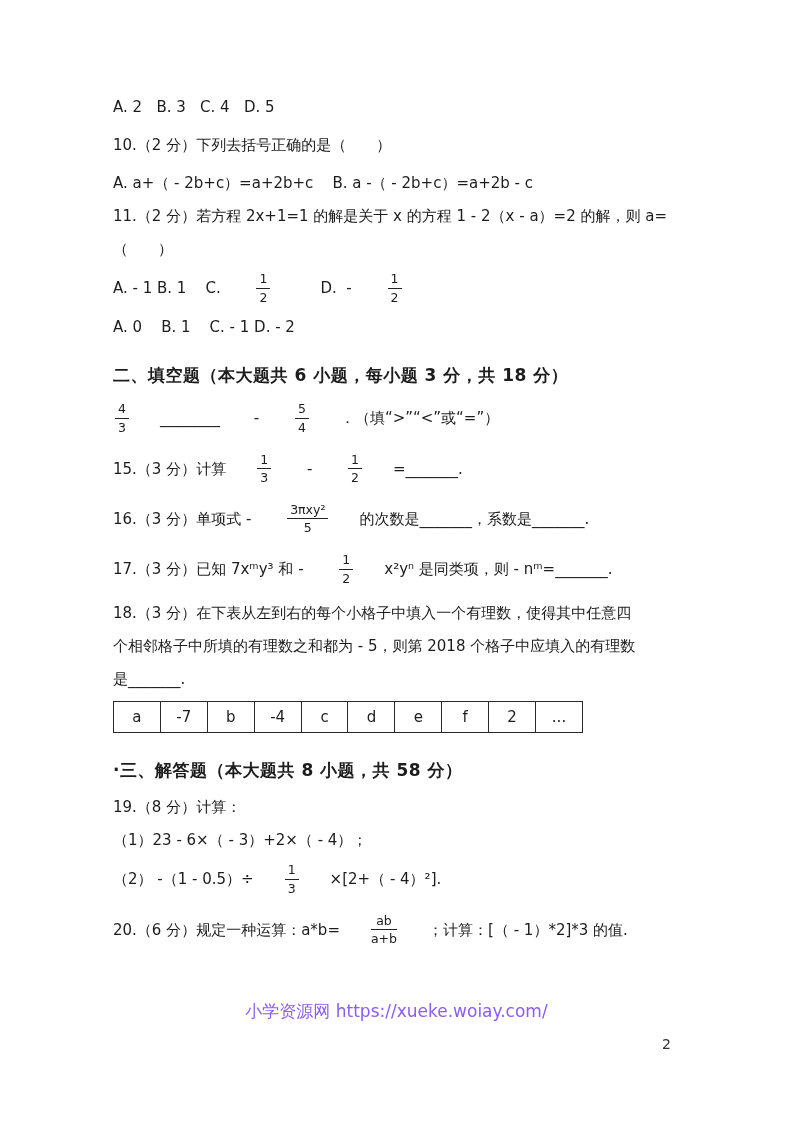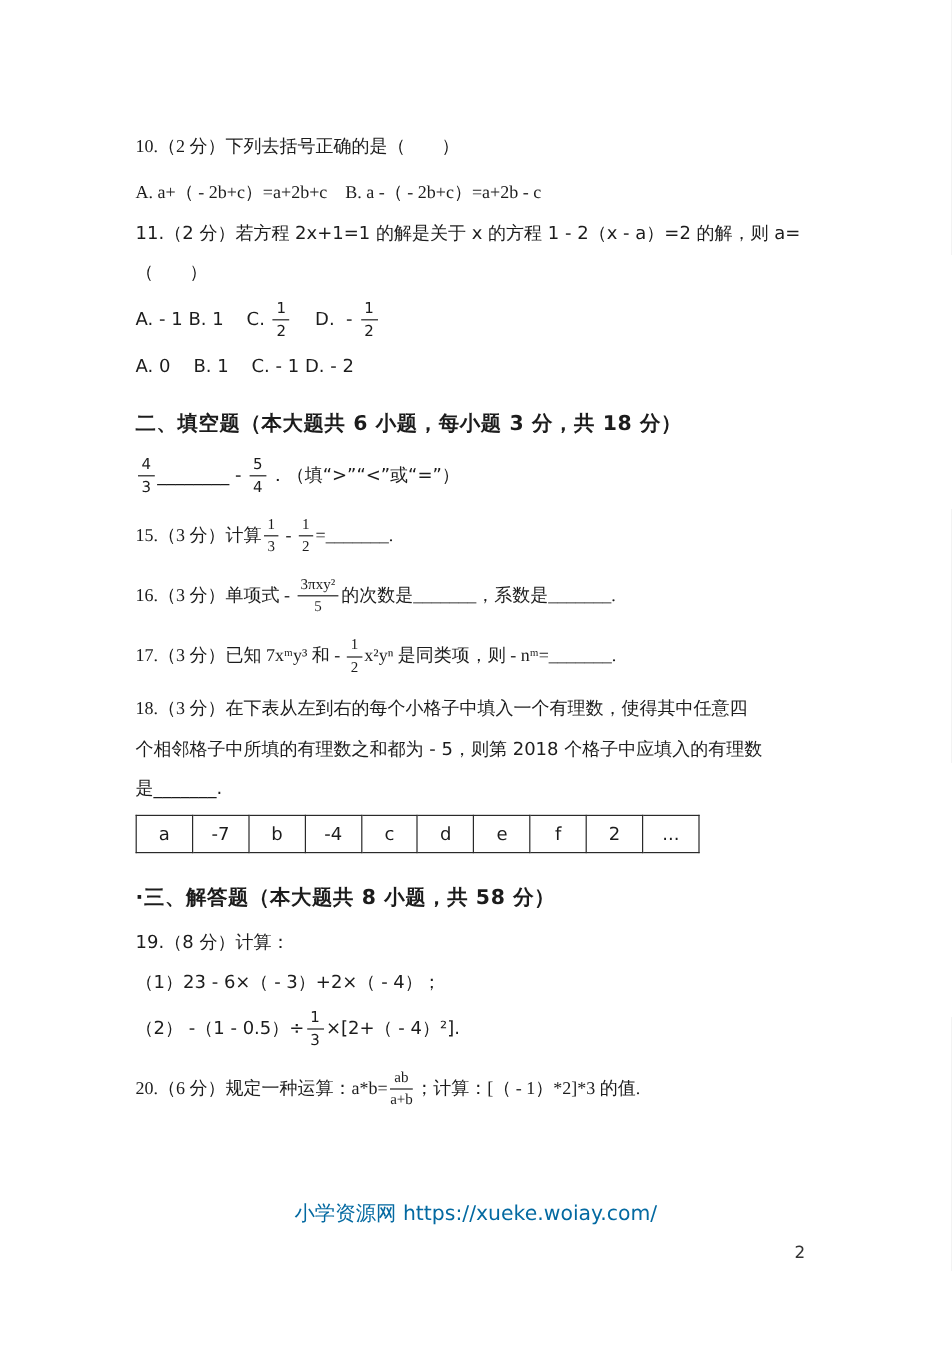--- a/index.html
+++ b/index.html
@@ -21,21 +21,21 @@
     white-space:pre-wrap;
   }
   .line span{white-space:pre-wrap;}
   .section-title{
     font-weight:bold;
     font-size:17px;
     margin-top:26px;
     margin-bottom:15px;
     letter-spacing:0.5px;
   }
-  .frac-line{display:flex;align-items:center;flex-wrap:wrap;}
+  .frac-line{display:flex;align-items:center;flex-wrap:wrap;gap:29px;}
   .frac{
     display:inline-block;
     vertical-align:middle;
     text-align:center;
     font-size:12.5px;
     line-height:1.25;
     margin:0 2px;
   }
   .frac .num{
     display:block;
@@ -53,43 +53,44 @@
     margin:2px 0 18px 0;
   }
   .grid-table td{
     border:1.6px solid #2a2a2a;
     height:30px;
     text-align:center;
     vertical-align:middle;
     font-size:15px;
     padding:0;
   }
-  .mt-sm{margin-top:16px;font-family:Liberation Serif, serif;}
+  .mt-sm{margin-top:16px;}
   .mt-xs{margin-top:3px;}
   .page-number{
     position:absolute;
     left:662px;top:1036px;
     font-size:14px;
     color:#333333;
   }
   .footer{
     position:absolute;
     left:0;top:1000px;
     width:100%;
     text-align:center;
     font-size:17px;
-    color:#0369a1;
+    color:#8b5cf6;
   }
 </style>
 </head>
 <body>
 
 <div class="page">
   <div class="content">
 
+    <p class="line">A. 2   B. 3   C. 4   D. 5</p>
 
     <p class="line mt-sm">10.（2 分）下列去括号正确的是（　　）</p>
     <p class="line mt-sm">A. a+（ - 2b+c）=a+2b+c    B. a -（ - 2b+c）=a+2b - c</p>
 
     <p class="line mt-xs">11.（2 分）若方程 2x+1=1 的解是关于 x 的方程 1 - 2（x - a）=2 的解，则 a=</p>
     <p class="line">（　　）</p>
     <p class="line frac-line">
       <span>A. - 1 B. 1    C. </span><span class="frac"><span class="num">1</span><span class="den">2</span></span><span>    D.  - </span><span class="frac"><span class="num">1</span><span class="den">2</span></span>
     </p>
 

